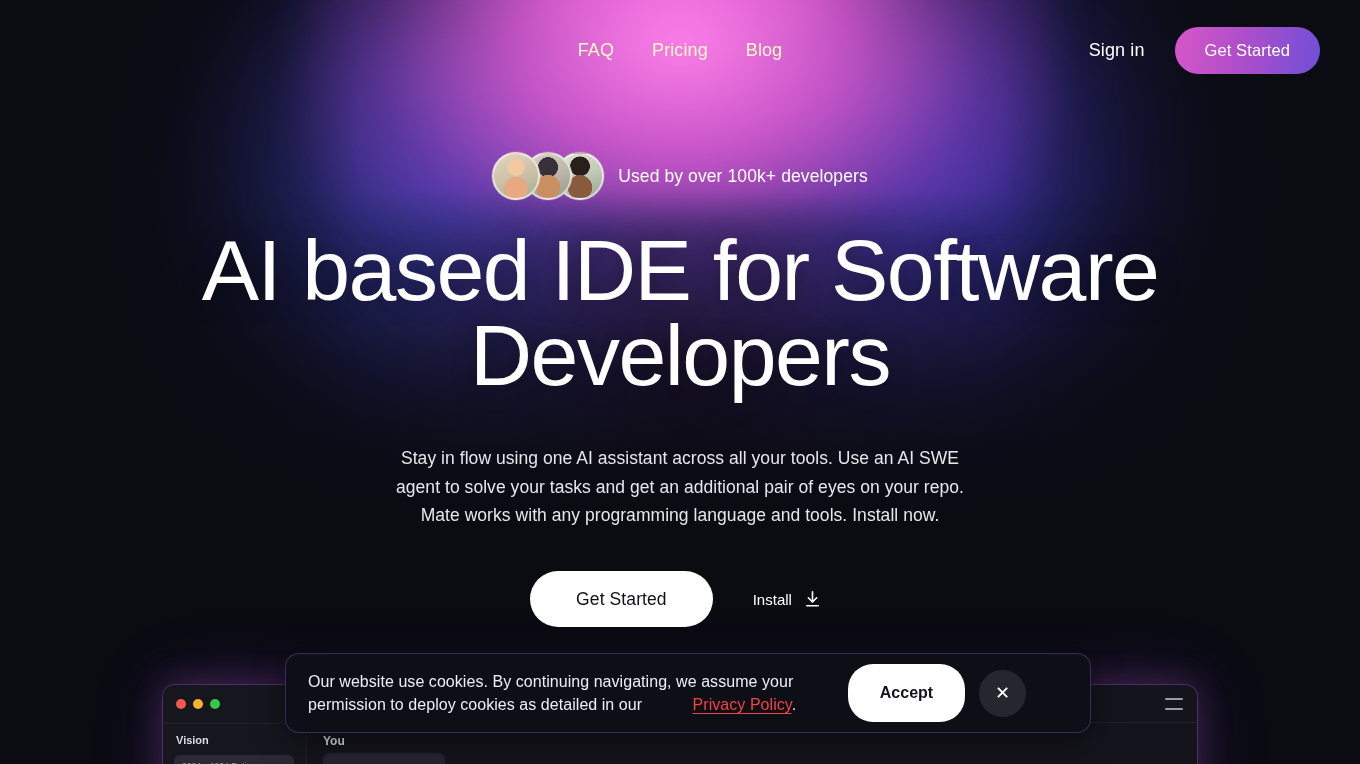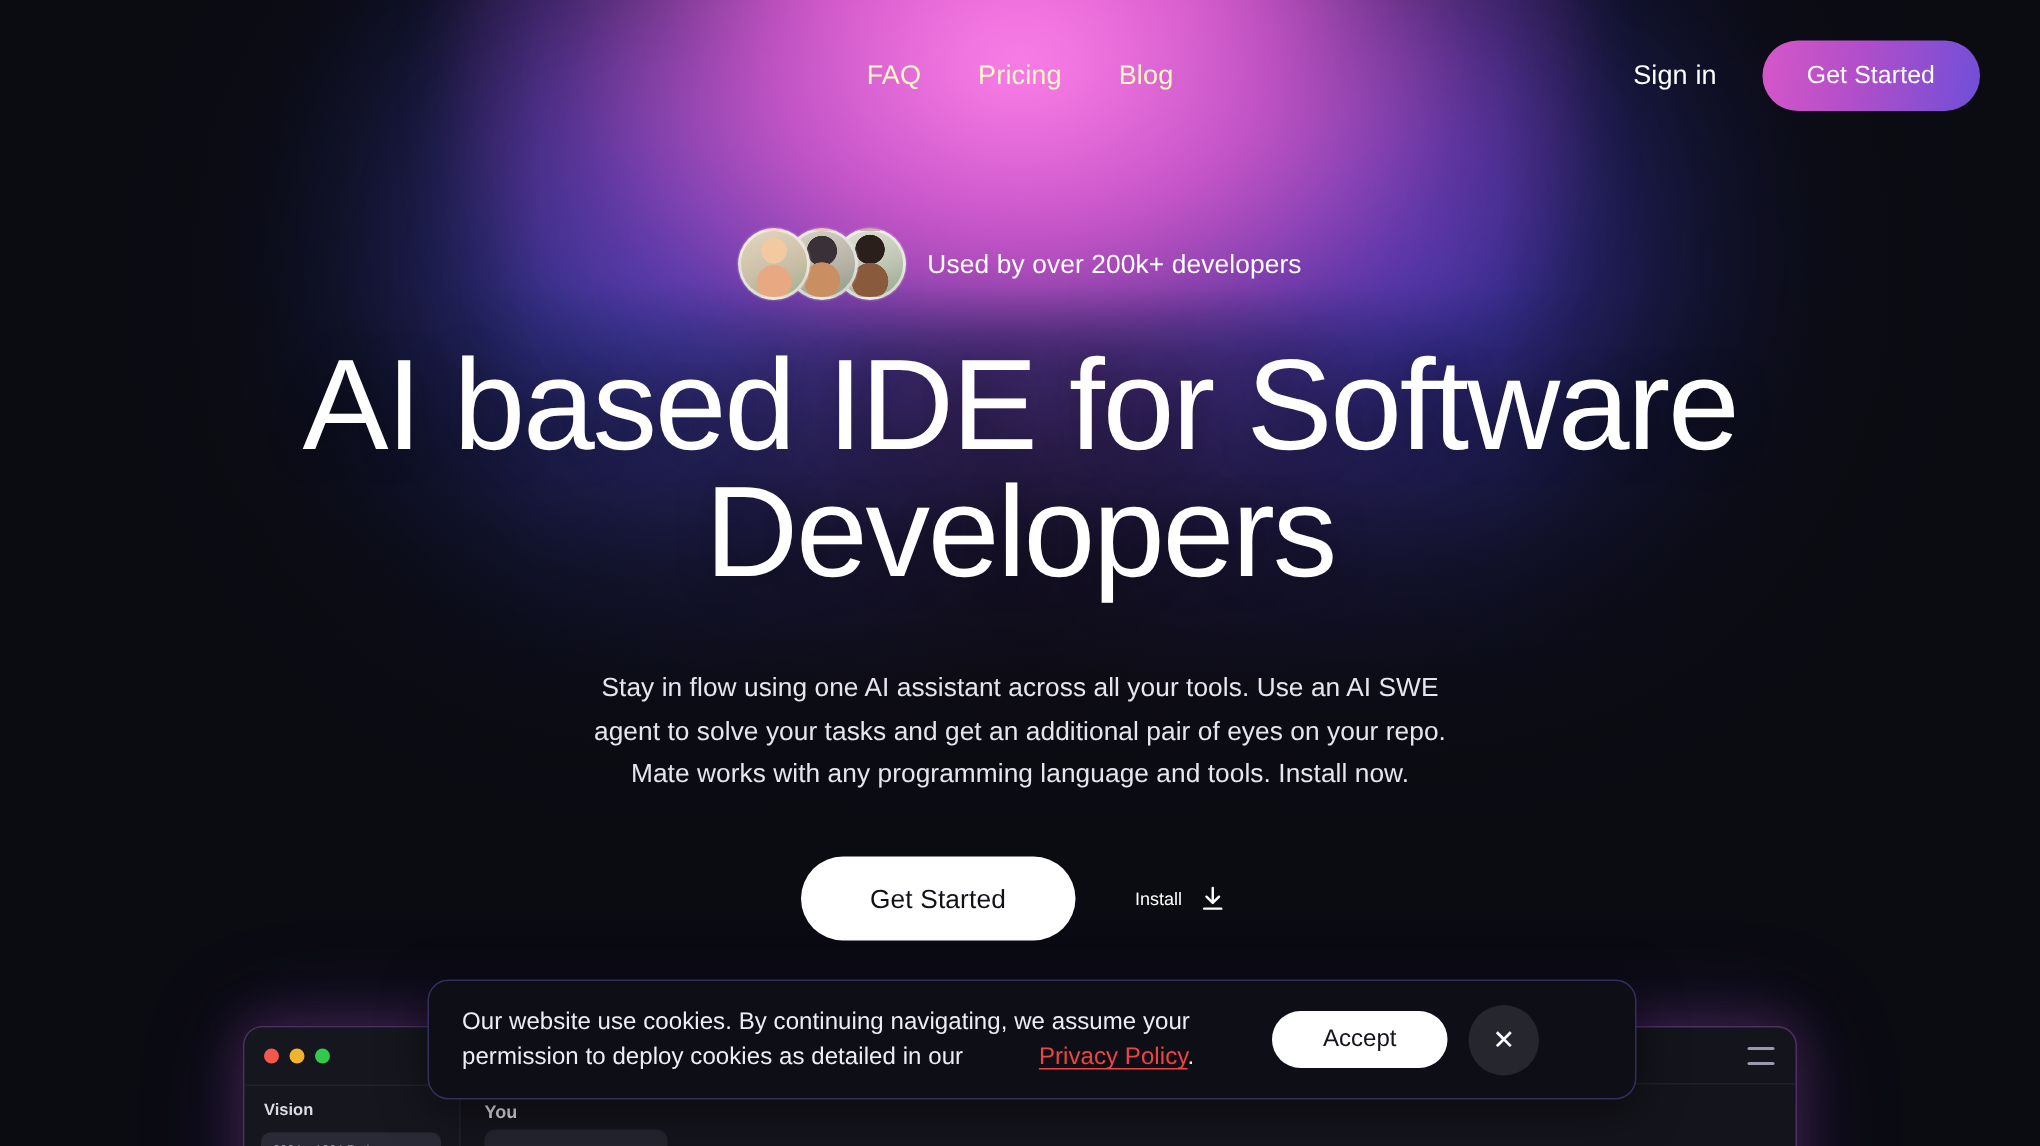--- a/index.html
+++ b/index.html
@@ -185,21 +185,21 @@
     height:56px; padding:0 46px;
     border-radius:30px; border:none;
     background:#ffffff; color:#101018;
     font-size:17.5px; font-family:inherit;
     cursor:pointer; letter-spacing:0.1px;
     display:flex; align-items:center; justify-content:center;
   }
   .btn-install {
     display:flex; align-items:center; gap:11px;
     background:none; border:none; cursor:pointer;
-    color:#ffffff; font-size:12px; font-family:inherit;
+    color:#ffffff; font-size:15px; font-family:inherit;
     padding:0 8px; height:56px;
   }
   .dl-icon { width:19px; height:19px; display:block; }
 
   .plugin-note {
     margin-top:31px;
     font-size:16.5px;
     color:#8e8ea3;
     letter-spacing:0.1px;
   }
@@ -297,27 +297,27 @@
     letter-spacing:0.05px;
   }
   .cookie-link {
     color:#ef4444;
     text-decoration:underline;
     text-underline-offset:3px;
     cursor:pointer;
     padding-left:46px;
   }
   .btn-accept {
-    width:117px; height:38px;
+    width:117px; height:58px;
     border-radius:25px; border:none;
     background:#ffffff; color:#14141c;
     font-size:16px; font-family:inherit;
     cursor:pointer;
     margin-right:14px;
-    display:flex; align-items:center; justify-content:center;
+    display:flex; align-items:center; justify-content:center;font-weight:bold;
   }
   .btn-close {
     width:47px; height:47px;
     border-radius:50%; border:none;
     background:#26262f; color:#ffffff;
     font-size:18px; font-family:inherit;
     cursor:pointer;
     display:flex; align-items:center; justify-content:center;
     line-height:1;
   }
@@ -352,21 +352,21 @@
   </div>
 
   <div class="hero">
 
     <div class="social-proof">
       <div class="avatars">
         <div class="avatar"></div>
         <div class="avatar"></div>
         <div class="avatar"></div>
       </div>
-      <span class="proof-text">Used by over 200k+ developers</span>
+      <span class="proof-text">Used by over 100k+ developers</span>
     </div>
 
     <h1 class="headline">AI based IDE for Software Developers</h1>
 
     <p class="subhead">Stay in flow using one AI assistant across all your tools. Use an AI SWE agent to solve your tasks and get an additional pair of eyes on your repo. Mate works with any programming language and tools. Install now.</p>
 
     <div class="cta-row">
       <button class="btn-started-hero">Get Started</button>
       <button class="btn-install">
         <span>Install</span>

